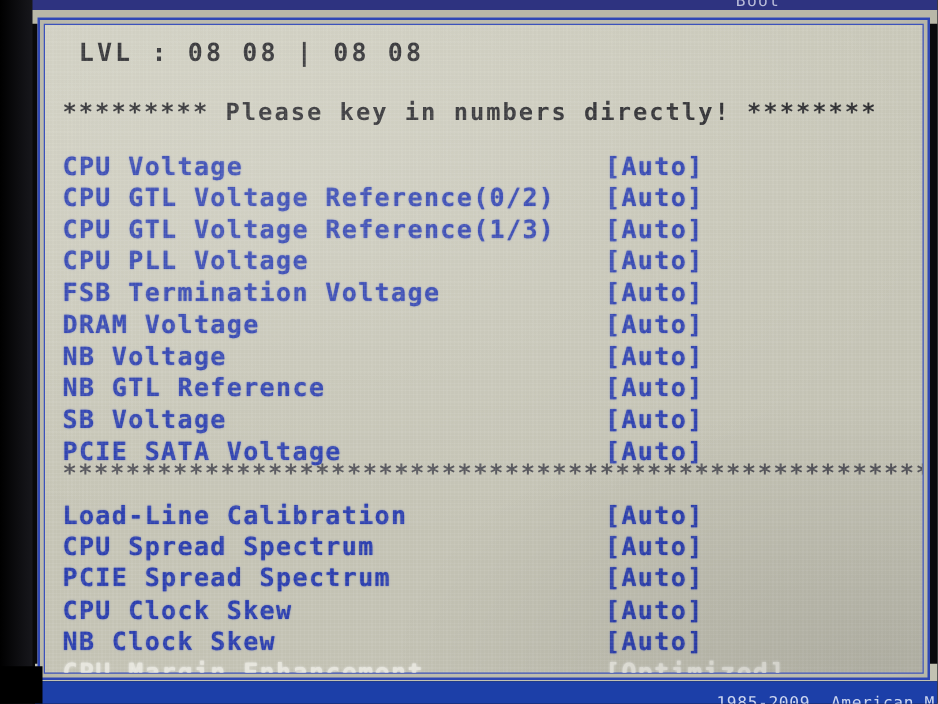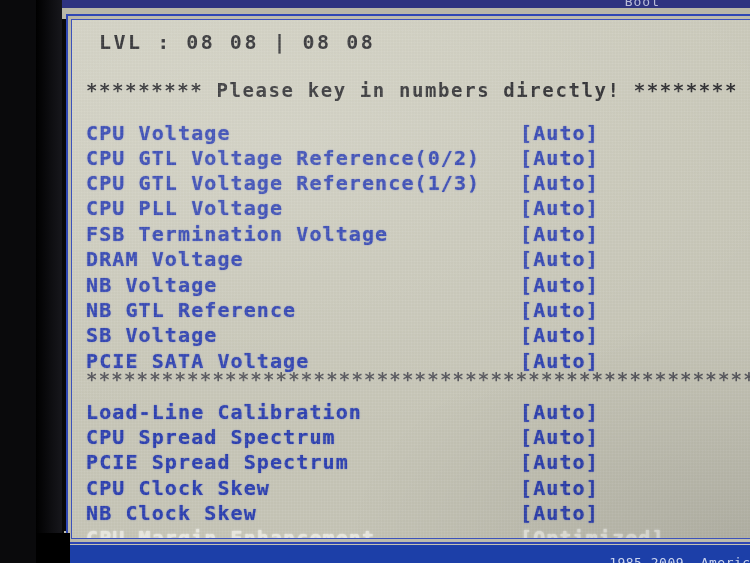--- a/index.html
+++ b/index.html
@@ -11,21 +11,20 @@
     background: #0a0a0c;
   }
 
   
   #screen-photo {
     position: relative;
     width: 676px;
     height: 563px;
     background: #090909;
     font-family: "DejaVu Sans Mono", "Liberation Mono", monospace;
-    margin-left: 36px;
   }
 
   
   #bezel-left {
     position: absolute;
     left: 0; top: 0;
     width: 26px; height: 563px;
     background: linear-gradient(90deg,#000 0%, #0d0d10 55%, #17171c 100%);
     z-index: 6;
   }

